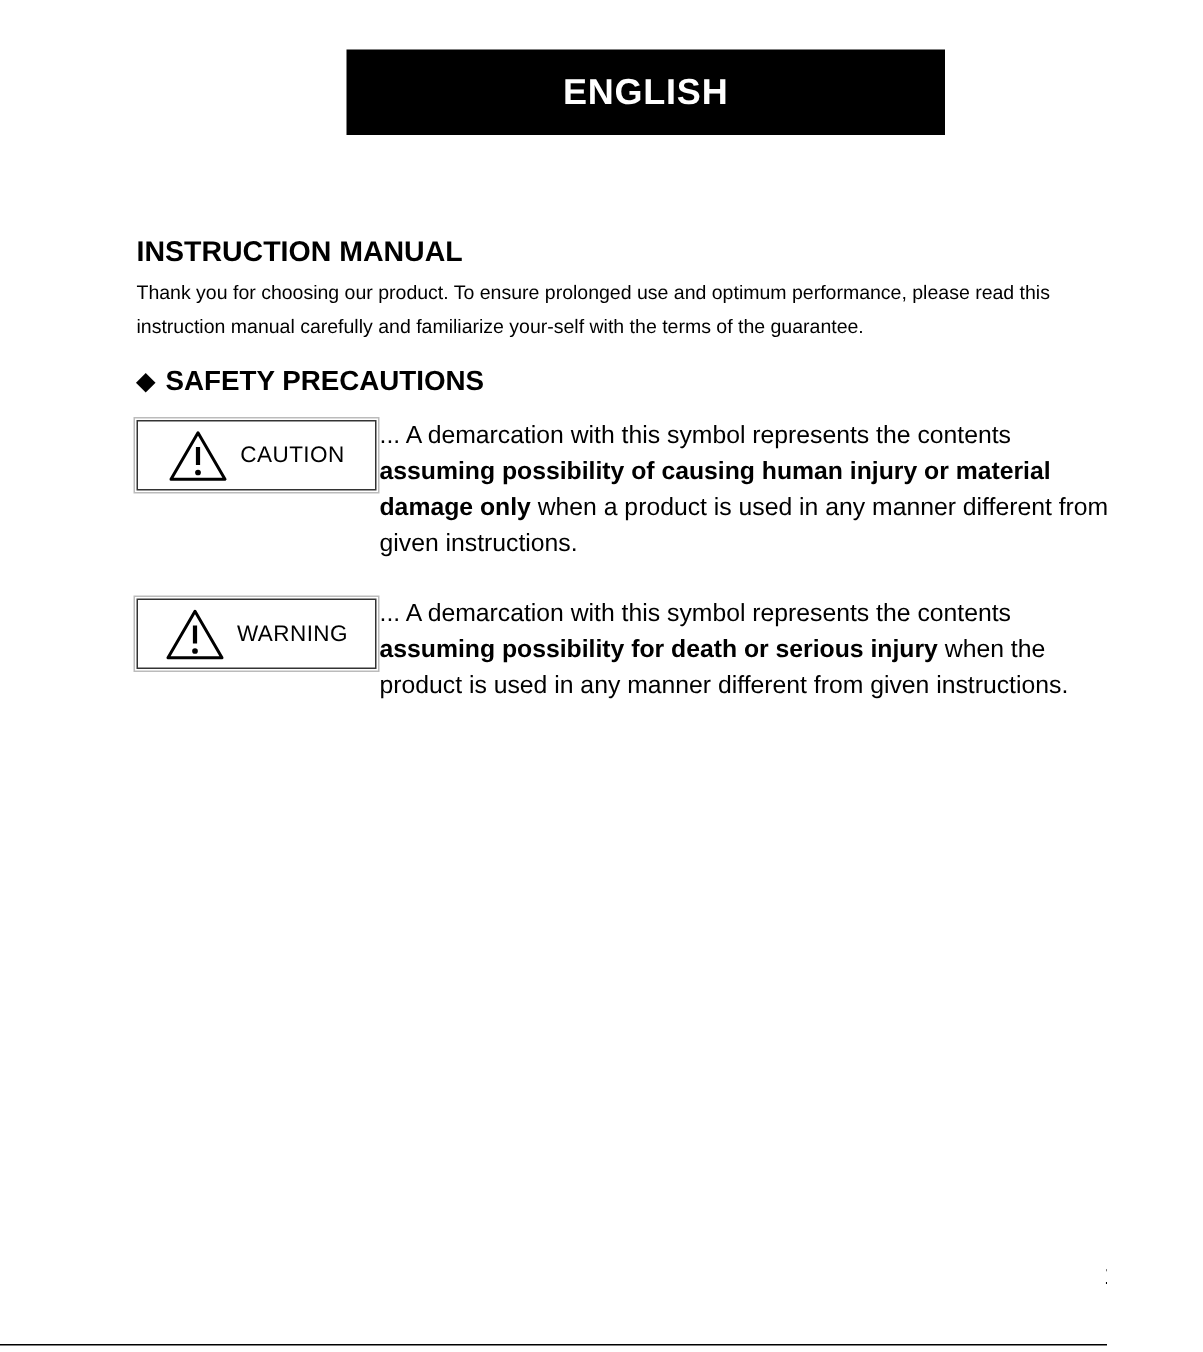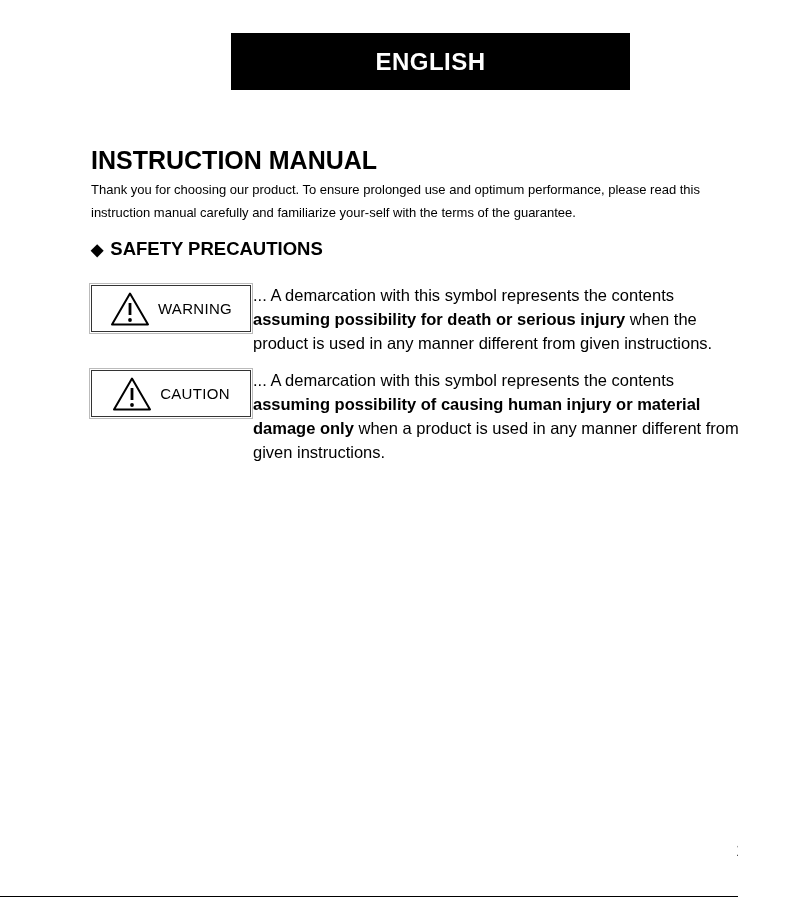--- a/index.html
+++ b/index.html
@@ -61,22 +61,22 @@
 
   .doc-title {
     font-size: 23px;
     font-weight: bold;
     line-height: 35px;
     letter-spacing: 0.2px;
   }
   .doc-title .line { display: block; }
 
   .manual-heading {
-    margin-top: 8px;
-    font-size: 25px;
+    margin-top: 20px;
+    font-size: 19px;
     font-weight: bold;
   }
 
   .body-text {
     font-size: 13px;
     line-height: 23px;
   }
 
   .intro { margin-top: 3px; }
   .intro .p2 { display: block; margin-top: 1px; }
@@ -164,48 +164,48 @@
 
     <div class="body-text intro">
       <span class="p1">Thank you for choosing our product. To ensure prolonged use and optimum performance, please read this instruction manual carefully and familiarize your-self with the terms of the guarantee.</span>
     </div>
 
     <h3 class="safety-heading">
       <span class="diamond">◆</span>
       <span>SAFETY PRECAUTIONS</span>
     </h3>
 
+
+    <div class="notice-row caution">
+      <div class="notice-box">
+        <svg class="tri-icon" width="40" height="36" viewBox="0 0 40 36">
+          <path d="M20 2.5 L38 33.5 L2 33.5 Z" fill="none" stroke="#000" stroke-width="2" stroke-linejoin="round"></path>
+          <rect x="18.6" y="12" width="2.8" height="12" fill="#000"></rect>
+          <circle cx="20" cy="29" r="1.9" fill="#000"></circle>
+        </svg>
+        <span class="label">CAUTION</span>
+      </div>
+      <div class="notice-text">
+        <span>... A demarcation with this symbol represents the contents </span><b>assuming possibility of causing human injury or material damage only</b><span> when a product is used in any manner different from given instructions.</span>
+      </div>
+    </div>
 
     <div class="notice-row warning">
       <div class="notice-box">
         <svg class="tri-icon" width="40" height="36" viewBox="0 0 40 36">
           <path d="M20 2.5 L38 33.5 L2 33.5 Z" fill="none" stroke="#000" stroke-width="2" stroke-linejoin="round"></path>
           <rect x="18.6" y="12" width="2.8" height="12" fill="#000"></rect>
           <circle cx="20" cy="29" r="1.9" fill="#000"></circle>
         </svg>
         <span class="label">WARNING</span>
       </div>
       <div class="notice-text">
         <span>... A demarcation with this symbol represents the contents </span><b>assuming possibility for death or serious injury</b><span> when the product is used in any manner different from given instructions.</span>
       </div>
     </div>
 
-    <div class="notice-row caution">
-      <div class="notice-box">
-        <svg class="tri-icon" width="40" height="36" viewBox="0 0 40 36">
-          <path d="M20 2.5 L38 33.5 L2 33.5 Z" fill="none" stroke="#000" stroke-width="2" stroke-linejoin="round"></path>
-          <rect x="18.6" y="12" width="2.8" height="12" fill="#000"></rect>
-          <circle cx="20" cy="29" r="1.9" fill="#000"></circle>
-        </svg>
-        <span class="label">CAUTION</span>
-      </div>
-      <div class="notice-text">
-        <span>... A demarcation with this symbol represents the contents </span><b>assuming possibility of causing human injury or material damage only</b><span> when a product is used in any manner different from given instructions.</span>
-      </div>
-    </div>
-
   </div>
 
   <div class="page-number">1</div>
 
   <div class="bottom-rule"></div>
 
 </div>
 
 </body></html>

